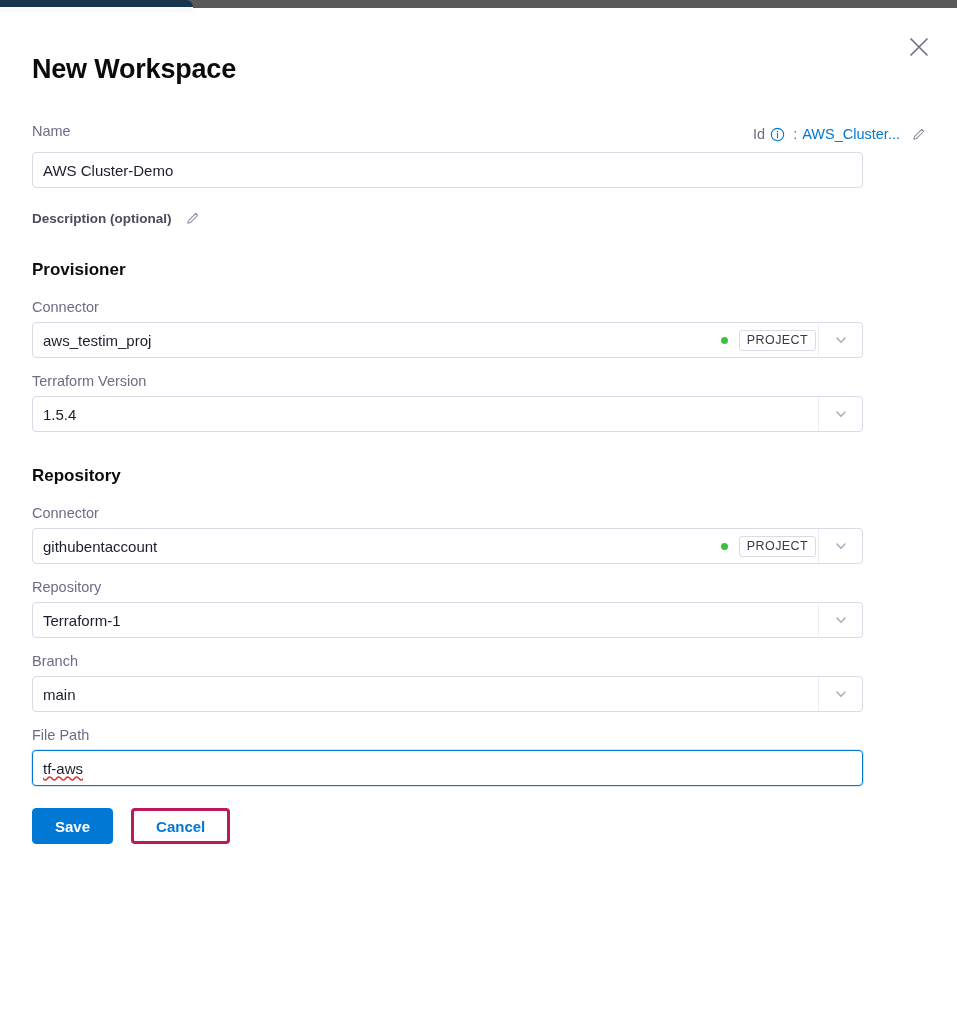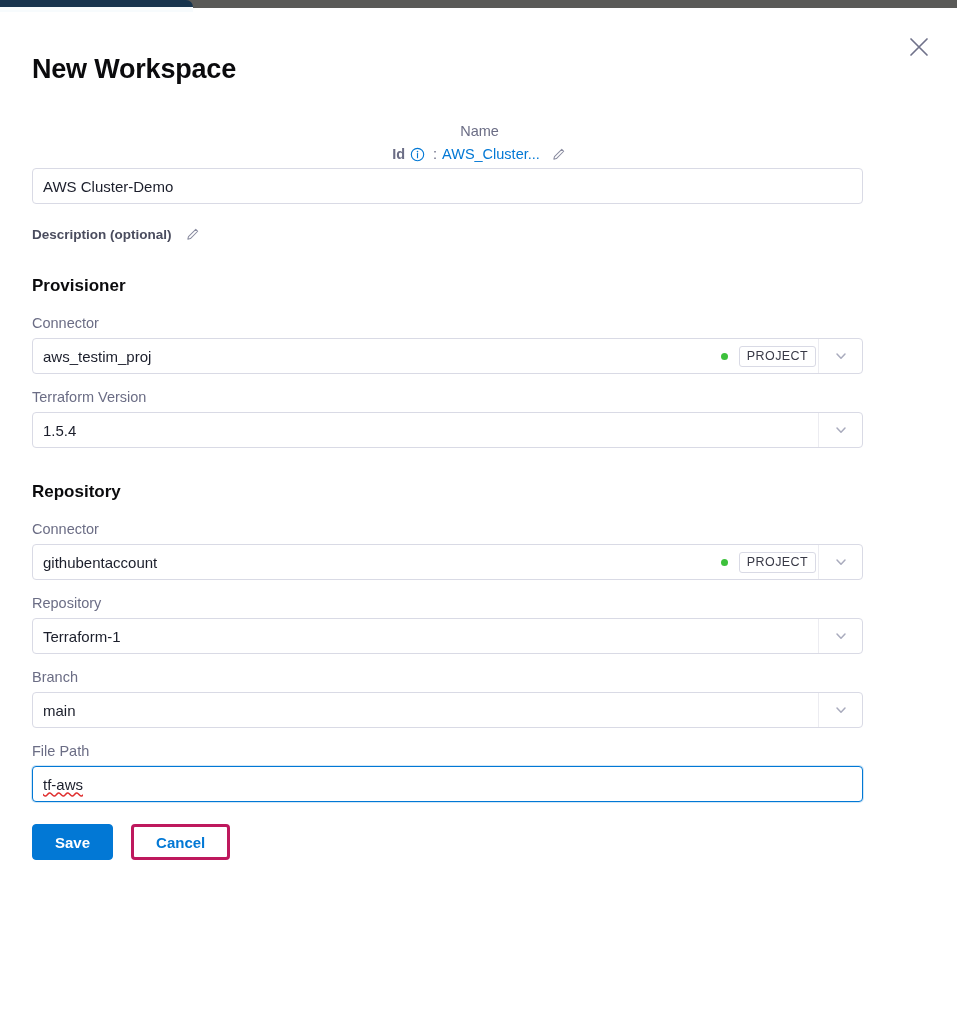--- a/index.html
+++ b/index.html
@@ -46,24 +46,23 @@
   .content { position:absolute; top:110px; left:32px; width:895px; }
 
   
   .field-label {
     font-size:14.5px; color:#6b6d85; font-weight:400;
     line-height:18px; margin-bottom:6px;
   }
   .label-row {
     display:flex; align-items:center; justify-content:space-between;
     margin-bottom:6px;
-    flex-direction:column;
   }
   .id-block { display:flex; align-items:center; gap:5px; font-size:14.5px; }
-  .id-key { color:#6b6d85;font-weight:bold; }
+  .id-key { color:#6b6d85; }
   .id-colon { color:#6b6d85; margin-left:3px; }
   .id-value { color:#0278d5; }
   .info-icon { display:inline-flex; align-items:center; }
   .pencil-btn { display:inline-flex; align-items:center; margin-left:6px; cursor:pointer; }
 
   
   .input-box {
     position:relative;
     width:831px; height:36px;
     border:1px solid #d9dae5; border-radius:4px;

